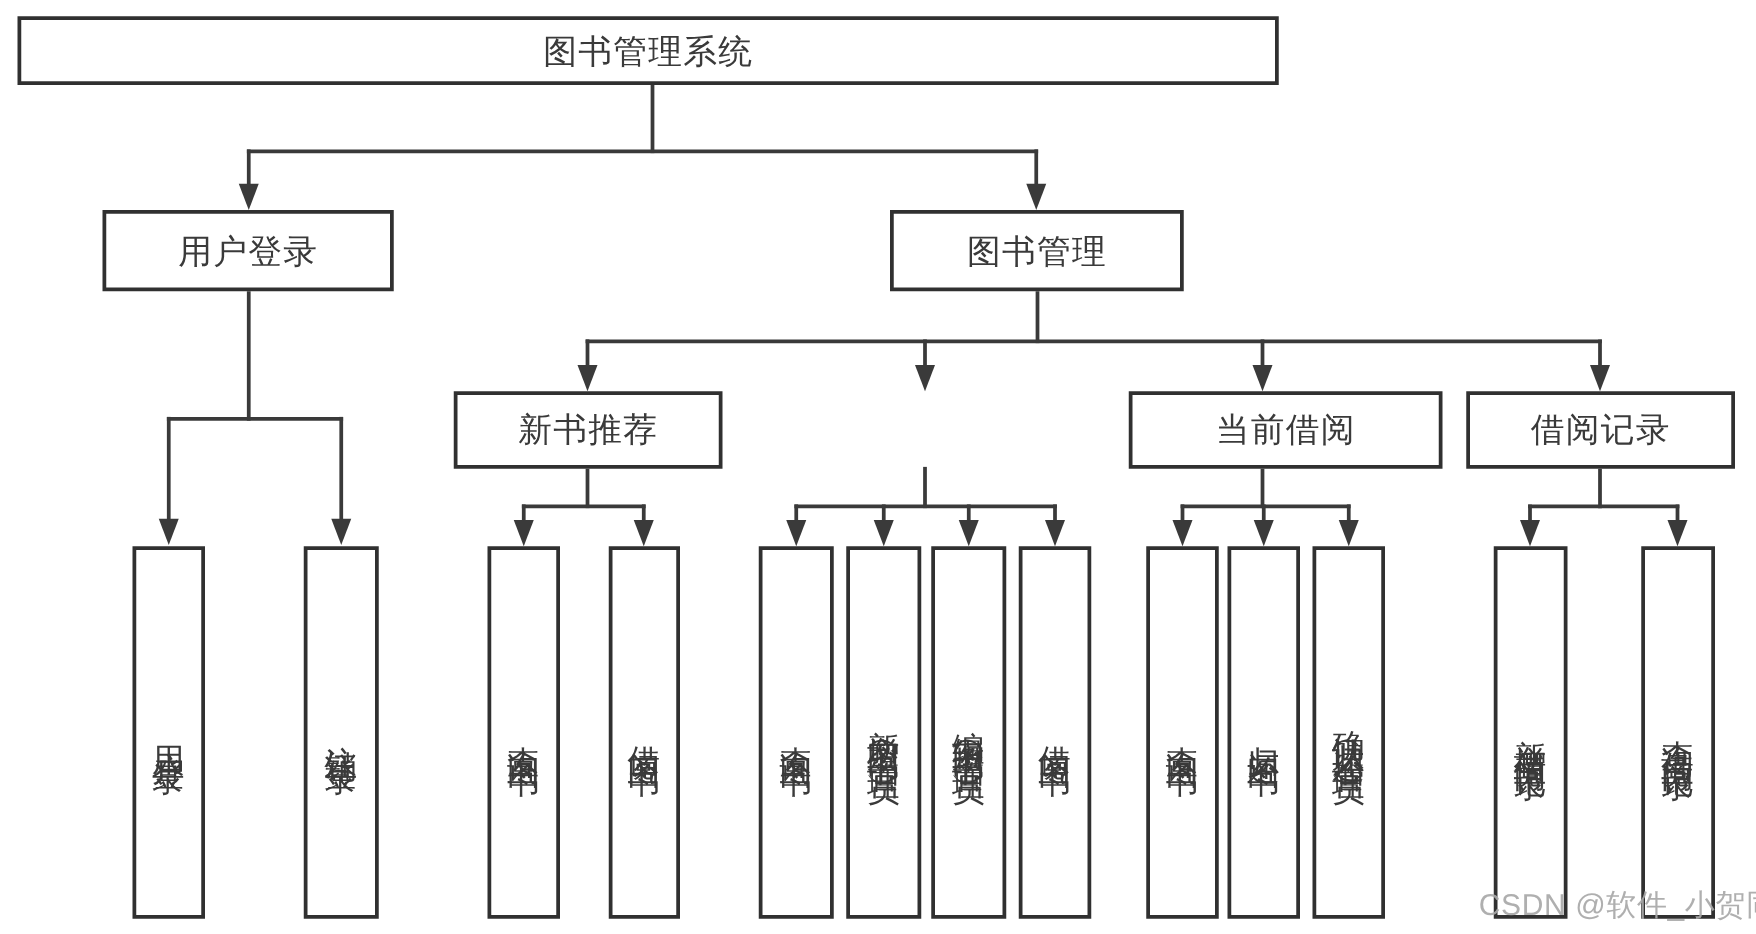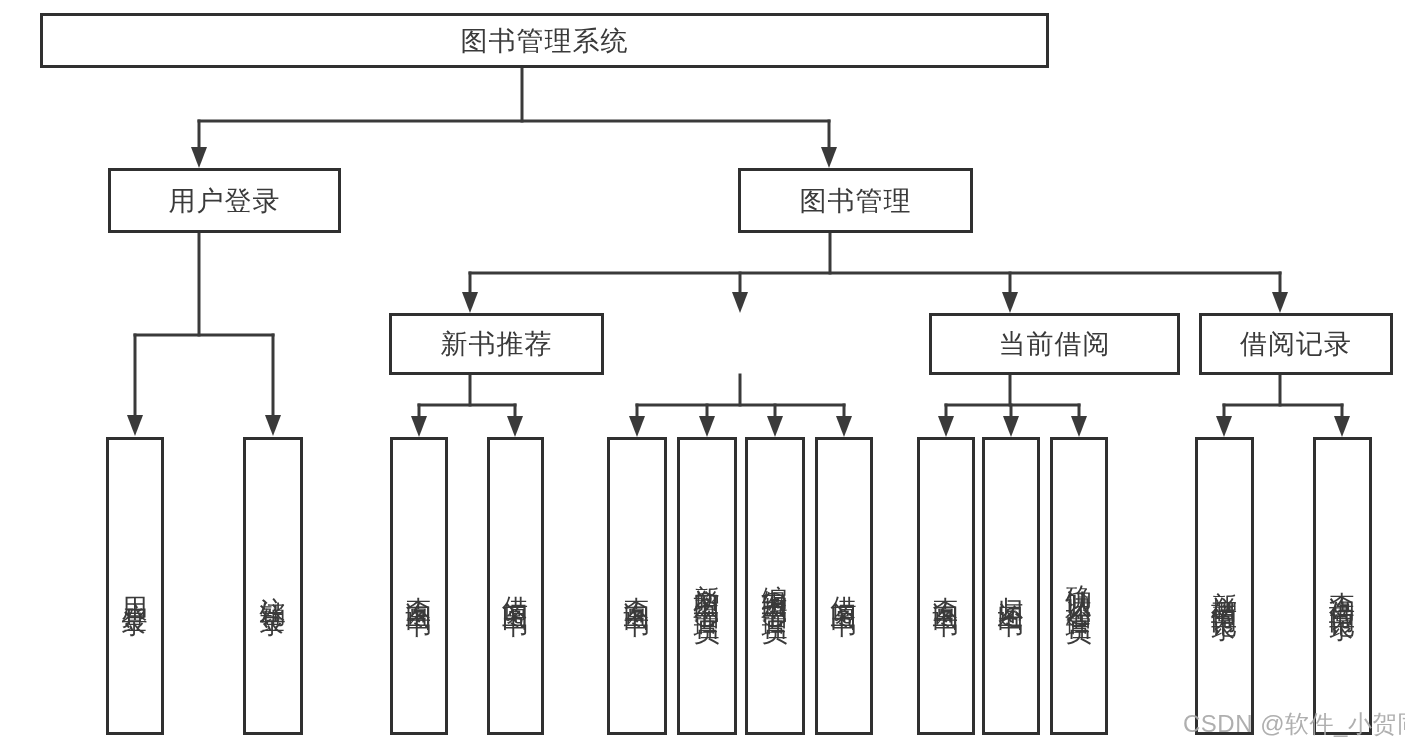--- a/index.html
+++ b/index.html
@@ -21,37 +21,37 @@
     position: absolute;
     box-sizing: border-box;
     background: #ffffff;
     border: 3px solid #303030;
     color: #3a3a3a;
     display: flex;
     align-items: center;
     justify-content: center;
     z-index: 2;
   }
-  .h-box { font-size: 27px; letter-spacing: 1px; margin-left: 26px; }
+  .h-box { font-size: 27px; letter-spacing: 1px; }
   .v-box { font-size: 26px; }
   .v-box span {
     writing-mode: vertical-rl;
     text-orientation: mixed;
     letter-spacing: 5px;
     line-height: 1;
     white-space: nowrap;
   }
   
   #n-root            { left: 14px;   top: 13px;  width: 1009px; height: 55px; }
   #n-user-login      { left: 82px;   top: 168px; width: 233px;  height: 65px; }
   #n-book-mgmt       { left: 712px;  top: 168px; width: 235px;  height: 65px; }
   #n-new-rec         { left: 363px;  top: 313px; width: 215px;  height: 62px; }
   #n-book-borrow     { left: 633px;  top: 313px; width: 215px;  height: 62px; }
   #n-current-borrow  { left: 903px;  top: 313px; width: 251px;  height: 62px; }
-  #n-borrow-records  { left: 1173px; top: 313px; width: 194px;  height: 62px; }
+  #n-borrow-records  { left: 1173px; top: 313px; width: 215px;  height: 62px; }
   
   .leaf { top: 437px; height: 298px; }
   #n-leaf-user-login { left: 106px;  width: 58px; }
   #n-leaf-logout     { left: 243px;  width: 60px; }
   #n-leaf-rec-search { left: 390px;  width: 58px; }
   #n-leaf-rec-borrow { left: 487px;  width: 57px; }
   #n-leaf-bb-search  { left: 607px;  width: 60px; }
   #n-leaf-bb-add     { left: 677px;  width: 60px; }
   #n-leaf-bb-edit    { left: 745px;  width: 60px; }
   #n-leaf-bb-borrow  { left: 815px;  width: 58px; }

